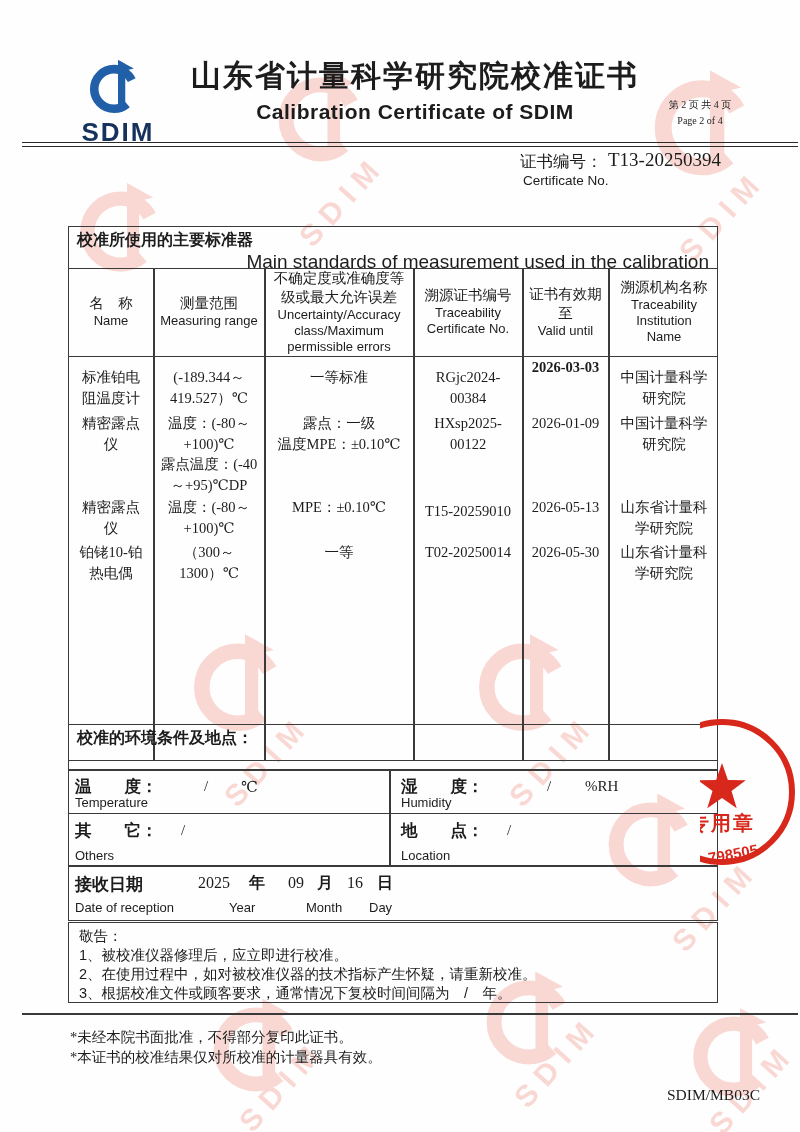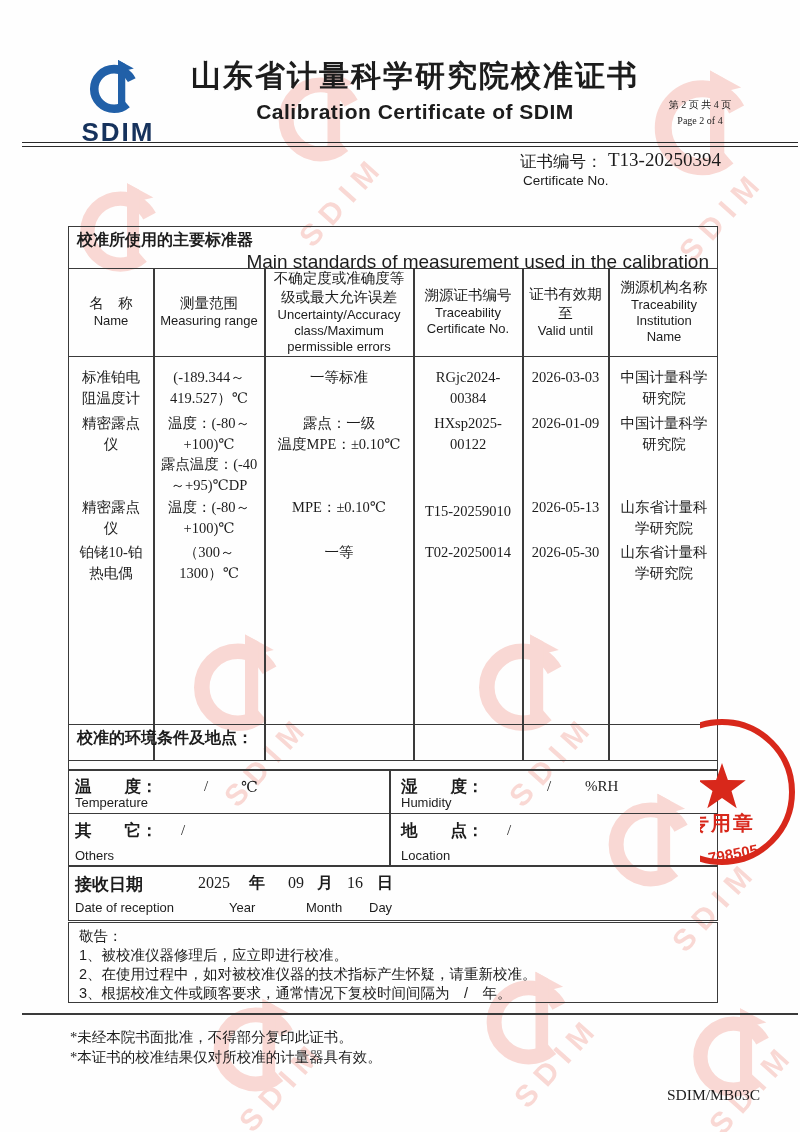--- a/index.html
+++ b/index.html
@@ -252,21 +252,21 @@
     </div>
     <div class="bodycol" style="left:345px; width:108px;">
       <div class="bcell" style="top:10px;">RGjc2024-
 00384</div>
       <div class="bcell" style="top:56px;">HXsp2025-
 00122</div>
       <div class="bcell" style="top:144px;">T15-20259010</div>
       <div class="bcell" style="top:185px;">T02-20250014</div>
     </div>
     <div class="bodycol" style="left:454px; width:85px;">
-      <div class="bcell" style="top:10px;">2026-03-03</div>
+      <div class="bcell" style="top:0;font-weight:bold;">2026-03-03</div>
       <div class="bcell" style="top:56px;">2026-01-09</div>
       <div class="bcell" style="top:140px;">2026-05-13</div>
       <div class="bcell" style="top:185px;">2026-05-30</div>
     </div>
     <div class="bodycol" style="left:540px; width:110px;">
       <div class="bcell" style="top:10px;">中国计量科学
 研究院</div>
       <div class="bcell" style="top:56px;">中国计量科学
 研究院</div>
       <div class="bcell" style="top:140px;">山东省计量科

